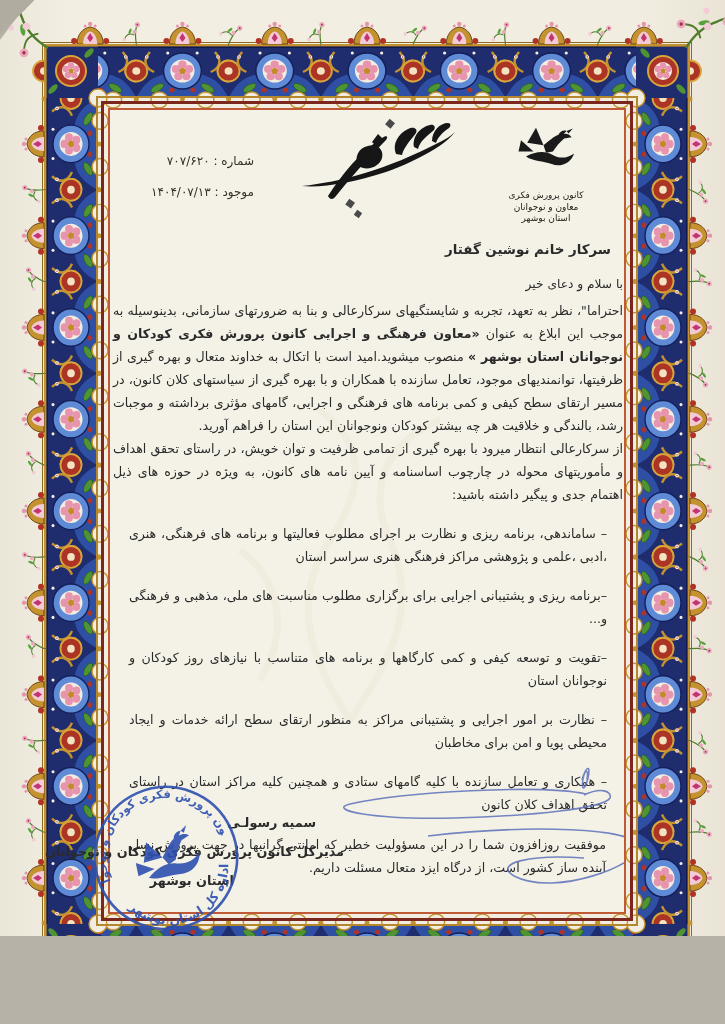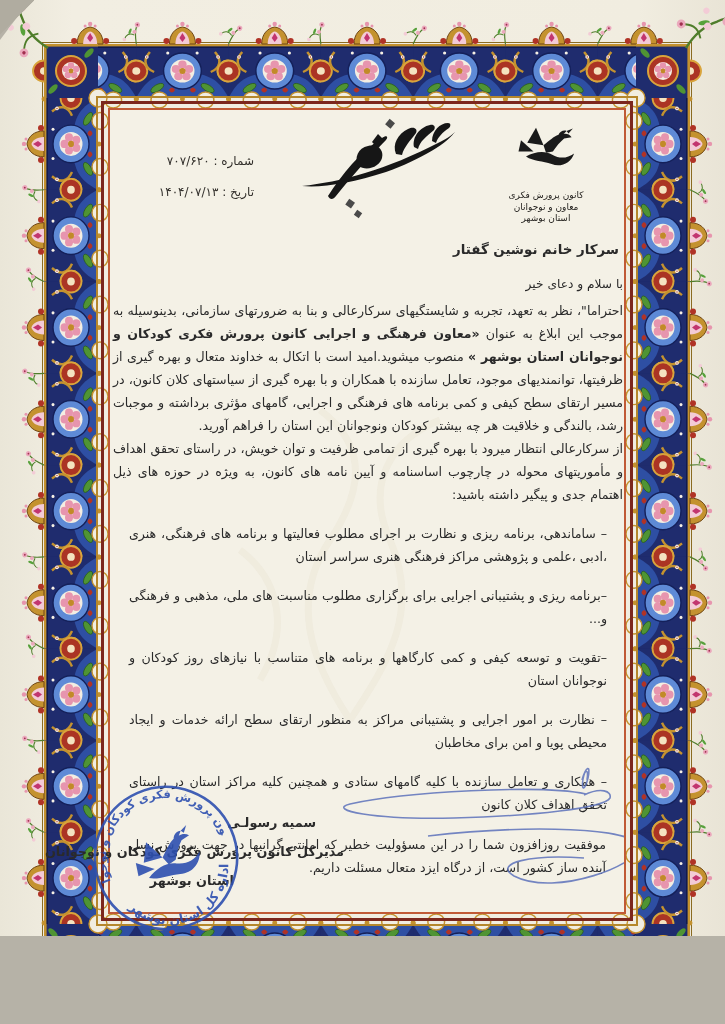--- a/index.html
+++ b/index.html
@@ -14,21 +14,21 @@
   .f2{left:101px;top:101px;width:532px;height:820px;border:3.5px solid #7c271d}
   .f3{left:108px;top:108px;width:518px;height:806px;border:2px solid #c05a36;background:#f4f1e6}
   .watermark{position:absolute;left:140px;top:380px;opacity:.5;pointer-events:none}
   .content{position:absolute;left:112px;top:110px;width:512px;height:804px;
     direction:rtl;color:#2a2a2a;font-size:12.6px;line-height:23px}
   .refs{position:absolute;top:36px;left:30px;width:112px;text-align:right;font-size:12px;line-height:31px;color:#33302c;white-space:nowrap}
   .bismillah{position:absolute;top:4px;left:178px;width:170px;height:106px}
   .org-logo{position:absolute;top:14px;right:24px;width:108px;text-align:center}
   .org-logo .lines{font-size:9px;line-height:11.5px;color:#1d1b18;margin-top:9px}
   .body-text{position:absolute;top:128px;left:1px;right:1px}
-  .recipient{font-size:13.4px;font-weight:bold;margin:0 4px 4px}
+  .recipient{font-size:13.4px;font-weight:bold;margin:0 12px 4px}
   .salutation{margin:12px 0 3px;font-size:12.2px}
   .para{margin:0;text-align:justify}
   .bullet{margin:16px;text-align:justify}
   .closing{margin:17px;text-align:justify}
   .sig{position:absolute;top:698px;right:280px;width:240px;text-align:right;
      font-weight:bold;font-size:12.8px;line-height:29px;z-index:3;white-space:nowrap}
   .sig .name{display:block;margin-left:0;margin-right:28px}
   .sig .t2{display:block;margin-right:110px}
   .scribble{position:absolute;left:0;top:0;z-index:4;pointer-events:none}
   .stamp{position:absolute;left:-28px;top:666px;width:164px;height:164px;
@@ -279,21 +279,21 @@
     </svg>
 
     <div class="content">
 
       <div class="refs">
         <div>
           <span>شماره :</span>
           <span>۷۰۷/۶۲۰</span>
         </div>
         <div>
-          <span>تاریخ :</span>
+          <span>موجود :</span>
           <span>۱۴۰۴/۰۷/۱۳</span>
         </div>
       </div>
 
       <div class="bismillah" role="img" aria-label="بسم الله الرحمن الرحیم">
         <svg width="170" height="106" viewBox="0 0 170 106">
           <g fill="#161616">
             <path d="M12,72 C50,68 96,56 150,28 C158,24 164,20 166,16 C160,28 130,46 96,58 C62,69 32,74 12,72 Z"></path>
             <path d="M38,82 C52,60 70,38 92,24 C96,21 99,22 96,26 C80,42 62,62 46,82 C43,86 40,86 38,82 Z"></path>
             <path d="M68,52 C64,44 68,34 78,32 C88,30 94,36 92,44 C90,52 78,58 68,52 Z"></path>

